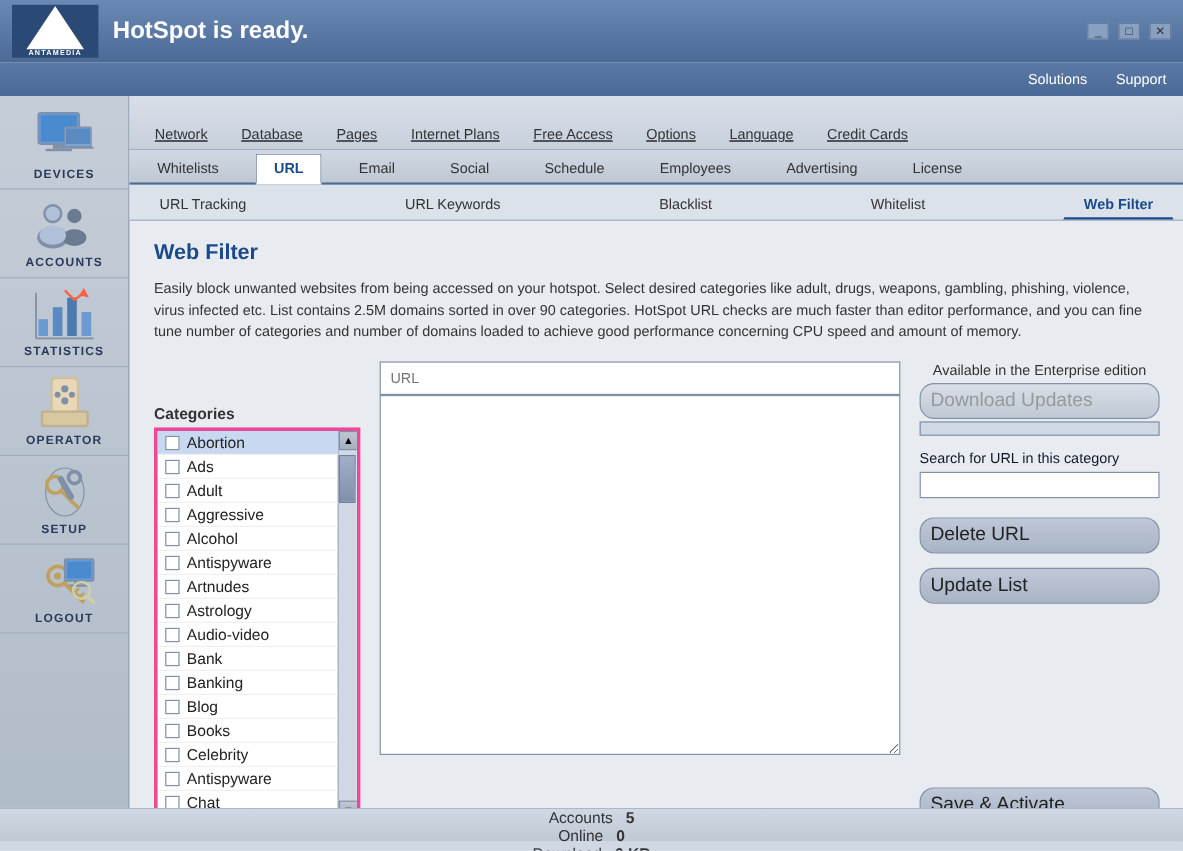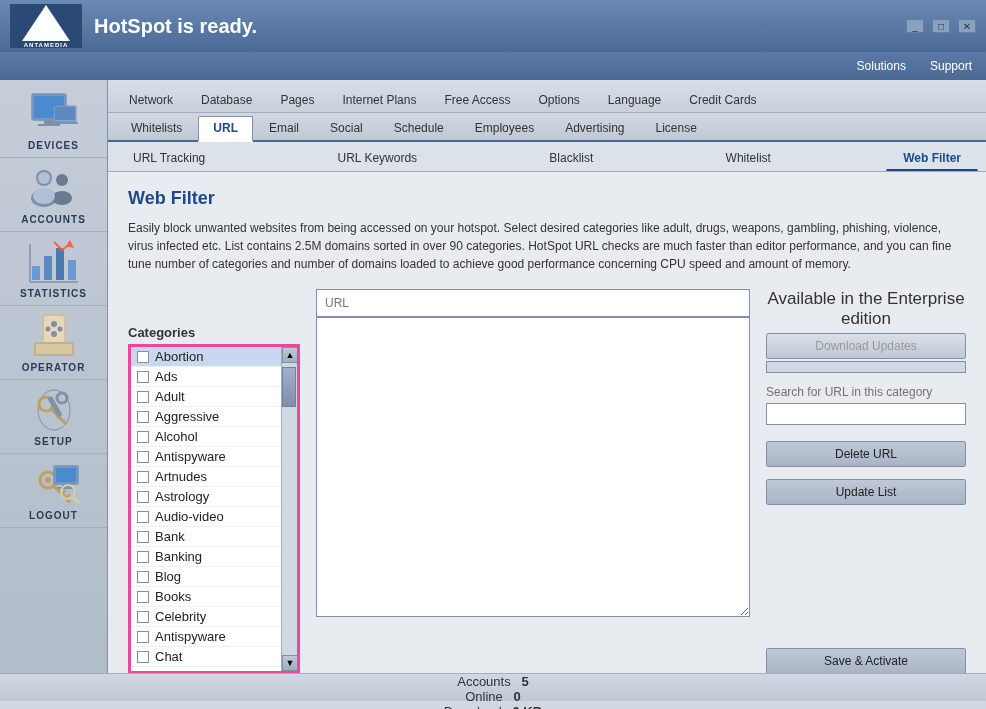--- a/index.html
+++ b/index.html
@@ -104,37 +104,38 @@
       display: flex;
       flex-direction: column;
       background: #e8ecf0;
     }
 
     
     .tabs-primary {
       background: linear-gradient(to bottom, #d8dfe8, #c8d0dc);
       display: flex;
       border-bottom: 1px solid #a0aec0;
-      padding: 8px 8px 0 8px;
+      padding: 20px 8px 0 8px;
       gap: 2px;
+      text-decoration: underline;
     }
     .tab-primary {
       padding: 4px 12px;
       cursor: pointer;
       font-size: 12px;
       color: #333;
       border: 1px solid transparent;
     }
 
     .tabs-secondary {
       background: linear-gradient(to bottom, #d0d8e4, #c0c8d4);
       display: flex;
       border-bottom: 2px solid #4a6a95;
       padding: 3px 8px 0 8px;
-      gap: 1px;
+      gap: 16px;
     }
     .tab-secondary {
       padding: 4px 14px;
       cursor: pointer;
       font-size: 12px;
       color: #333;
       border: 1px solid transparent;
       border-radius: 2px 2px 0 0;
     }
     .tab-secondary.active {
@@ -290,49 +291,49 @@
 
     
     .right-panel {
       width: 200px;
       flex-shrink: 0;
       display: flex;
       flex-direction: column;
       gap: 12px;
     }
     .enterprise-label {
-      font-size: 17px;
+      font-size: 12px;
       color: #333;
       text-align: center;
       margin-bottom: 4px;
     }
     .btn {
       width: 100%;
       padding: 5px 8px;
       border: 1px solid #8090a8;
       background: linear-gradient(to bottom, #d8dfe8, #c0c8d4);
       cursor: pointer;
-      font-size: 12px;
+      font-size: 16px;
       color: #222;
-      text-align: center;
-      border-radius: 2px;
+      text-align: left;
+      border-radius: 12px;
     }
     .btn:disabled { color: #999; cursor: default; }
     .btn-primary {
       background: linear-gradient(to bottom, #c0c8d8, #a8b4c4);
     }
     .progress-bar {
       height: 12px;
       background: #d0d8e4;
       border: 1px solid #8090a8;
       margin-top: 2px;
     }
     .search-label {
       font-size: 12px;
-      color: #737373;
+      color: #0f172a;
       margin-bottom: 4px;
     }
     .search-input {
       width: 100%;
       height: 22px;
       border: 1px solid #8090a8;
       background: white;
       padding: 2px 6px;
       font-size: 12px;
       margin-bottom: 4px;

